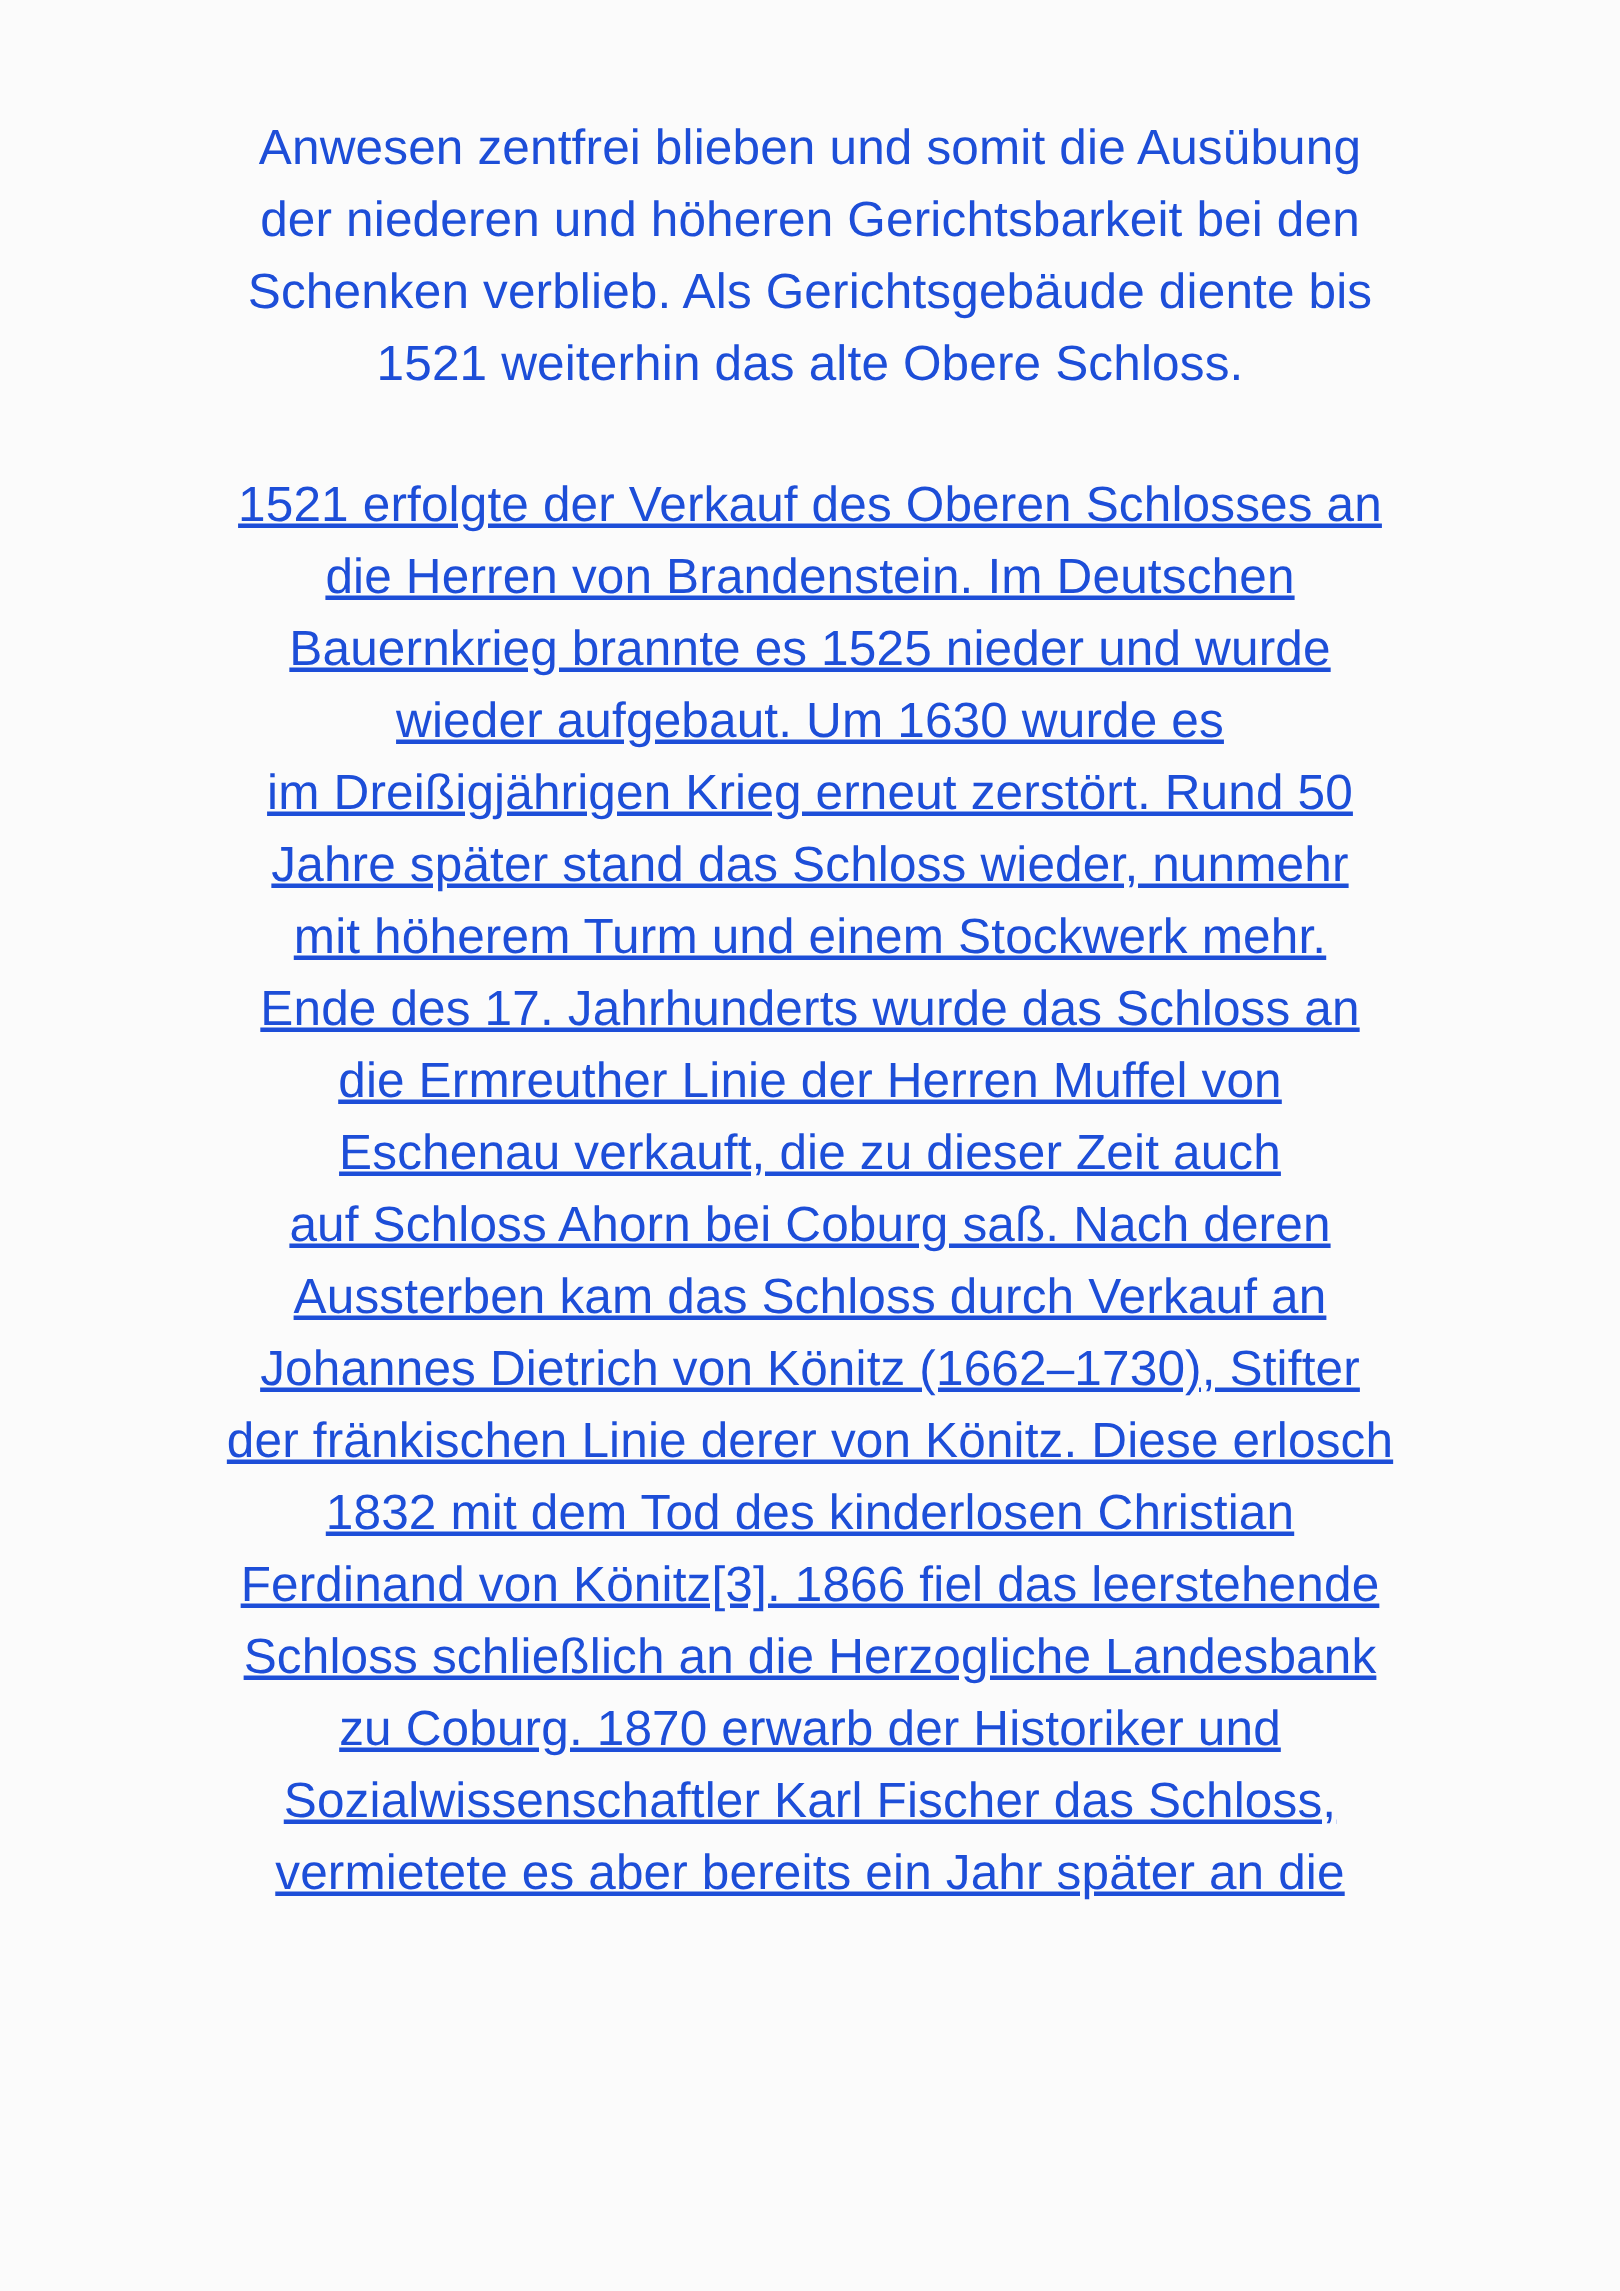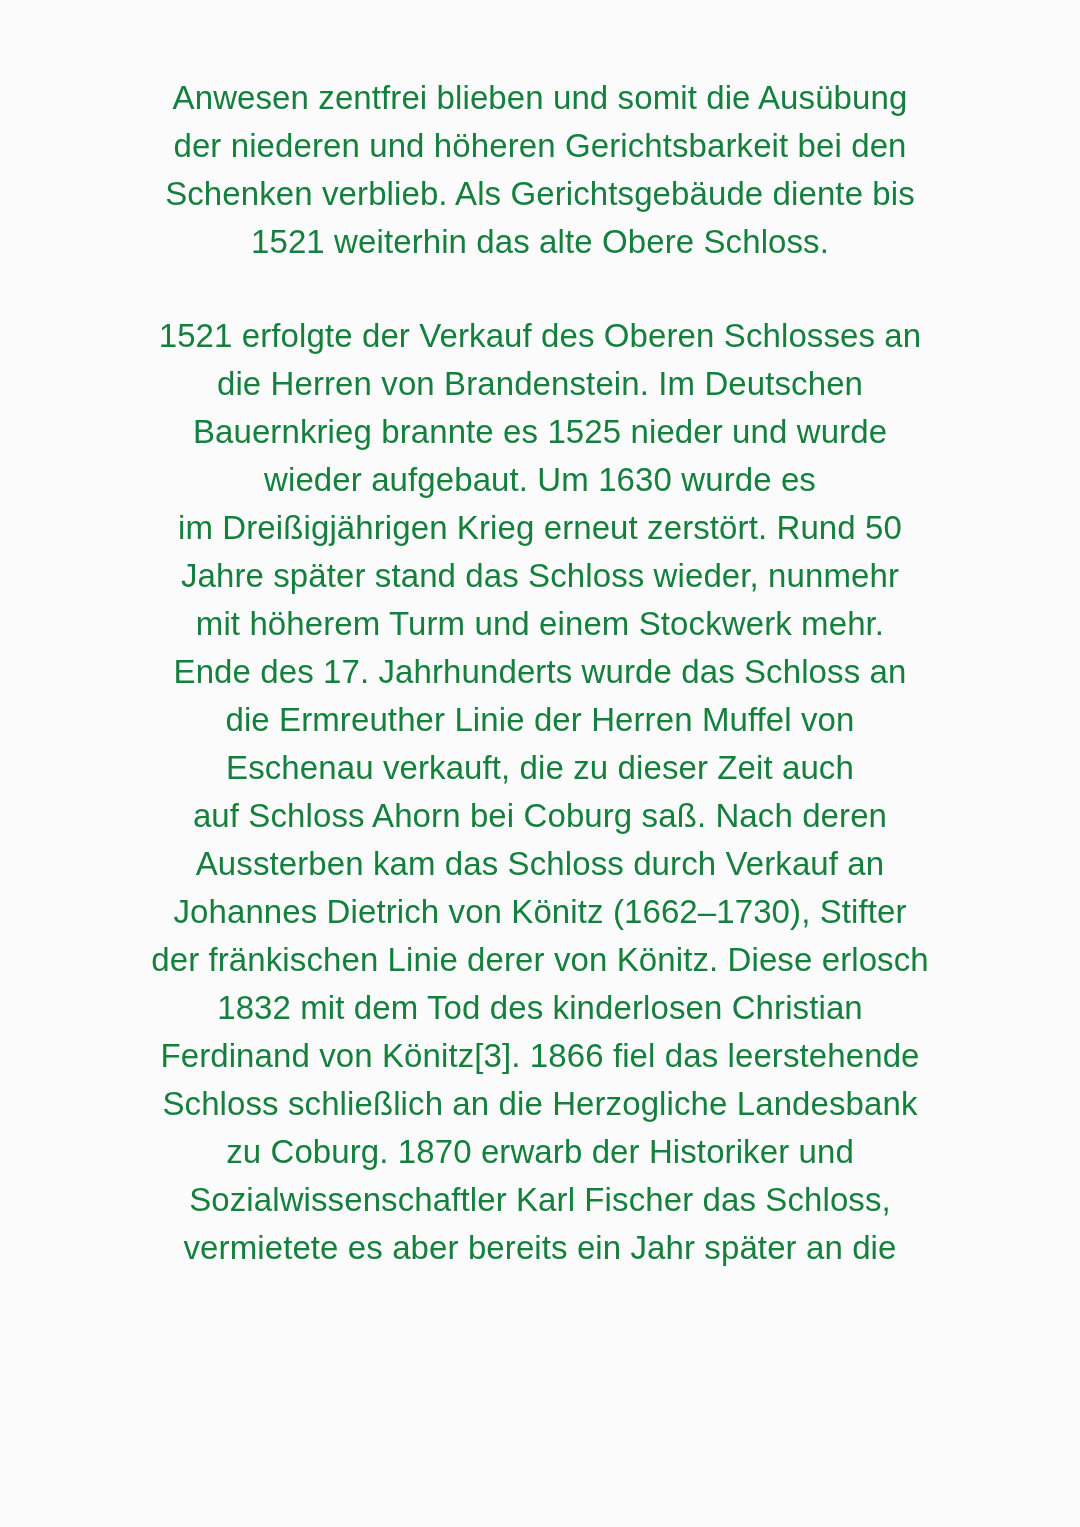--- a/index.html
+++ b/index.html
@@ -17,26 +17,27 @@
     padding-top: 74px;
     width: 1030px;
     margin: 0 auto;
   }
   .para {
     margin: 0;
     font-family: "Liberation Sans", "DejaVu Sans", sans-serif;
     font-size: 33px;
     line-height: 48px;
     letter-spacing: 0.1px;
-    color: #15803d;
+    color: #1d4ed8;
     text-align: center;
     white-space: pre-line;
   }
   .para + .para {
     margin-top: 46px;
+    text-decoration: underline;
   }
 </style>
 </head>
 <body>
 
 <main class="reading-pane">
   <p class="para">Anwesen zentfrei blieben und somit die Ausübung
 der niederen und höheren Gerichtsbarkeit bei den
 Schenken verblieb. Als Gerichtsgebäude diente bis
 1521 weiterhin das alte Obere Schloss.</p>

